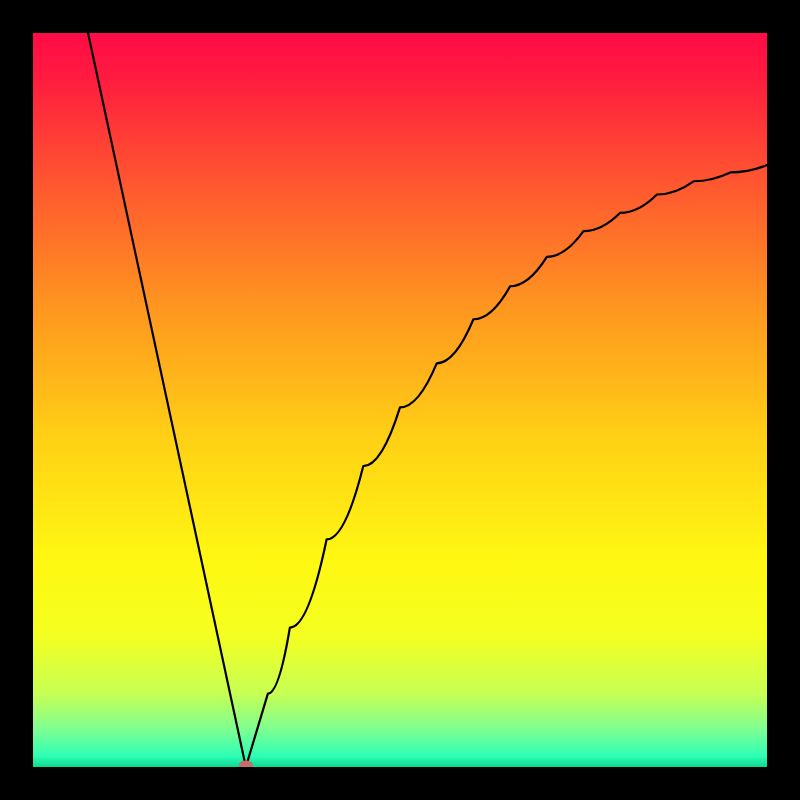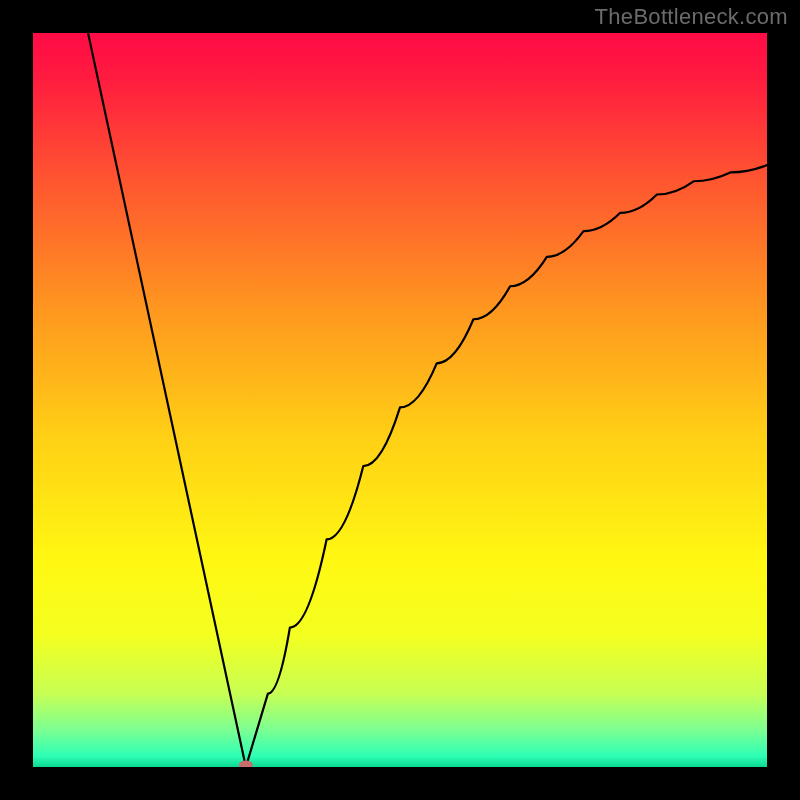--- a/index.html
+++ b/index.html
@@ -33,21 +33,20 @@
     top: 33px;
     width: 734px;
     height: 734px;
   }
   svg { display: block; }
 </style>
 </head>
 <body>
 
 <div class="container">
-  <div class="watermark">TheBottleneck.com</div>
   <div class="plot">
     <svg id="chart-svg" width="734" height="734" viewBox="0 0 734 734">
       <defs>
         <linearGradient id="bg-grad" x1="0" y1="0" x2="0" y2="1">
             <stop offset="0%" stop-color="#ff0b46"></stop>
             <stop offset="6%" stop-color="#ff1b3f"></stop>
             <stop offset="20%" stop-color="#ff5530"></stop>
             <stop offset="38%" stop-color="#ff981f"></stop>
             <stop offset="55.00000000000001%" stop-color="#ffd015"></stop>
             <stop offset="72%" stop-color="#fff812"></stop>

